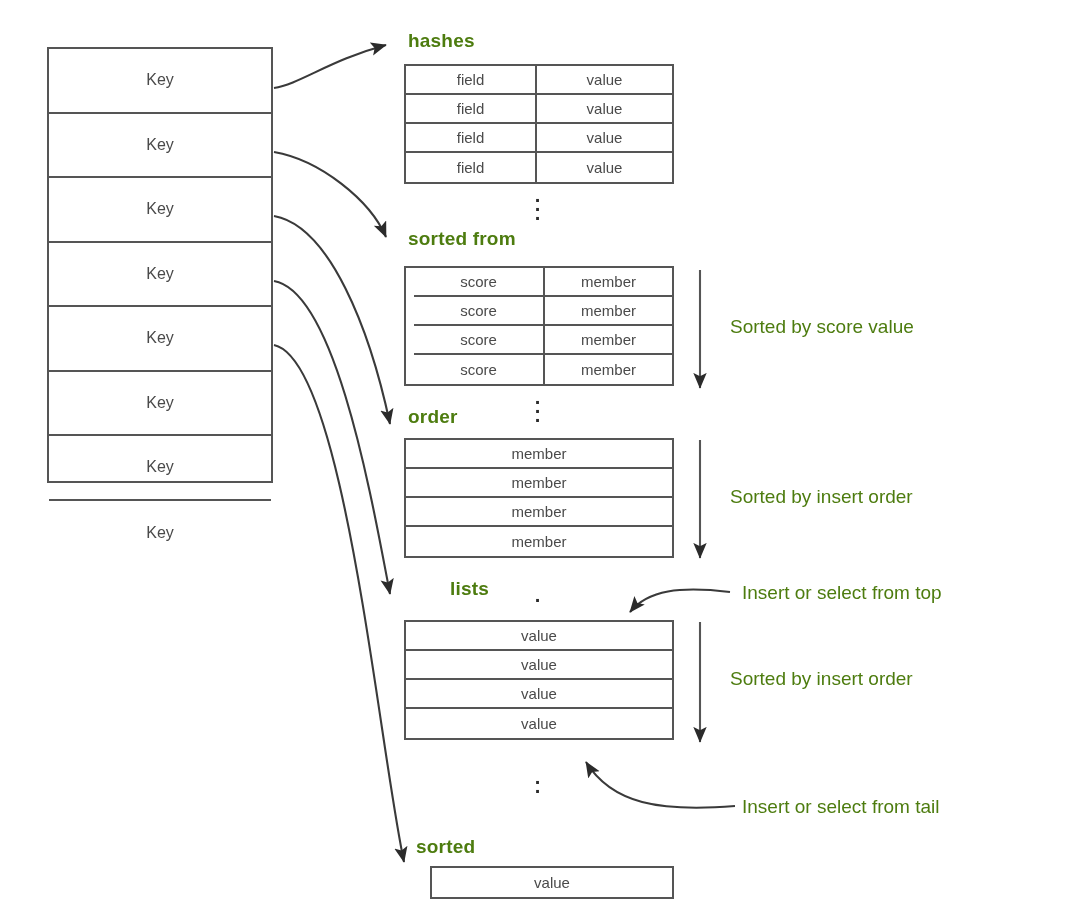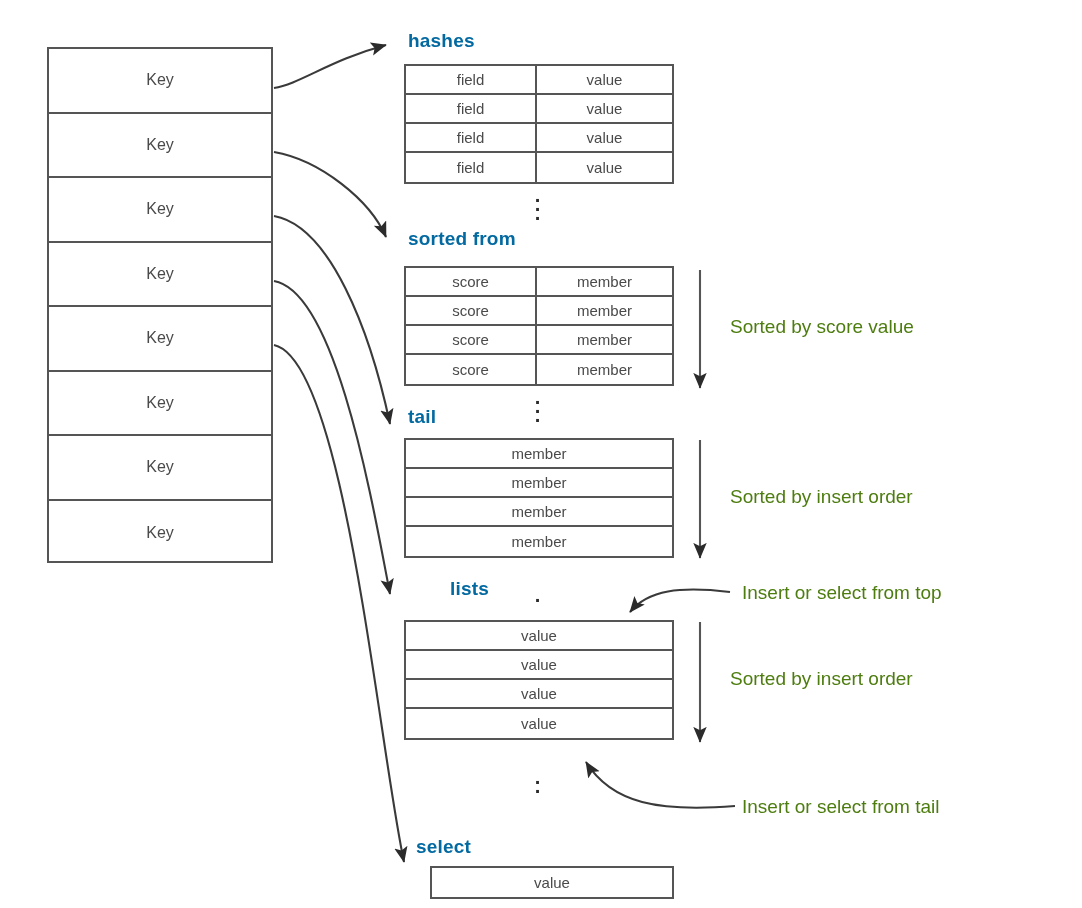--- a/index.html
+++ b/index.html
@@ -27,21 +27,21 @@
     height: 908px;
     pointer-events: none;
   }
 
   
   #key-column {
     position: absolute;
     left: 47px;
     top: 47px;
     width: 226px;
-    height: 516px;
+    height: 436px;
     border: 2px solid #555555;
     box-sizing: border-box;
     background: #ffffff;
   }
   .key-row {
     height: 64.5px;
     box-sizing: border-box;
     border-bottom: 2px solid #555555;
     display: flex;
     align-items: center;
@@ -49,21 +49,21 @@
     font-size: 16px;
     color: #4a4a4a;
   }
   .key-row:last-child { border-bottom: none; }
 
   
   .struct-label {
     position: absolute;
     font-size: 19px;
     font-weight: bold;
-    color: #0369a1;
+    color: #4d7c0f;
     letter-spacing: 0.2px;
     white-space: nowrap;
   }
   .tbl {
     position: absolute;
     border: 2px solid #555555;
     box-sizing: border-box;
     background: #ffffff;
   }
   .trow {
@@ -191,21 +191,21 @@
       <div class="tcell">value</div>
     </div>
   </div>
   <div class="vdots" style="left:532px; top:196px;">
     <span>·</span>
       <span>·</span>
       <span>·</span>
   </div>
 
   <div class="struct-label" style="left:408px; top:228px;">sorted from</div>
-  <div class="tbl" style="left:404px; top:266px; width:270px;">
+  <div class="tbl" style="left:404px; top:266px; width:270px;padding-left:8px;">
     <div class="trow">
       <div class="tcell left">score</div>
       <div class="tcell">member</div>
     </div>
     <div class="trow">
       <div class="tcell left">score</div>
       <div class="tcell">member</div>
     </div>
     <div class="trow">
       <div class="tcell left">score</div>
@@ -216,21 +216,21 @@
       <div class="tcell">member</div>
     </div>
   </div>
   <div class="vdots" style="left:532px; top:398px;">
     <span>·</span>
       <span>·</span>
       <span>·</span>
   </div>
   <div class="note" style="left:730px; top:316px;">Sorted by score value</div>
 
-  <div class="struct-label" style="left:408px; top:406px;">tail</div>
+  <div class="struct-label" style="left:408px; top:406px;">order</div>
   <div class="tbl" style="left:404px; top:438px; width:270px;">
     <div class="trow">
       <div class="tcell">member</div>
     </div>
     <div class="trow">
       <div class="tcell">member</div>
     </div>
     <div class="trow">
       <div class="tcell">member</div>
     </div>
@@ -259,20 +259,20 @@
     </div>
   </div>
   <div class="vdots" style="left:532px; top:778px;">
     <span>·</span>
       <span>·</span>
   </div>
   <div class="note" style="left:730px; top:668px;">Sorted by insert order</div>
   <div class="note" style="left:742px; top:796px;">Insert or select from tail</div>
   <div class="note" style="left:742px; top:582px;">Insert or select from top</div>
 
-  <div class="struct-label" style="left:416px; top:836px;">select</div>
+  <div class="struct-label" style="left:416px; top:836px;">sorted</div>
   <div class="tbl" style="left:430px; top:866px; width:244px;">
     <div class="trow">
       <div class="tcell">value</div>
     </div>
   </div>
 
 </div>
 
 </body></html>

